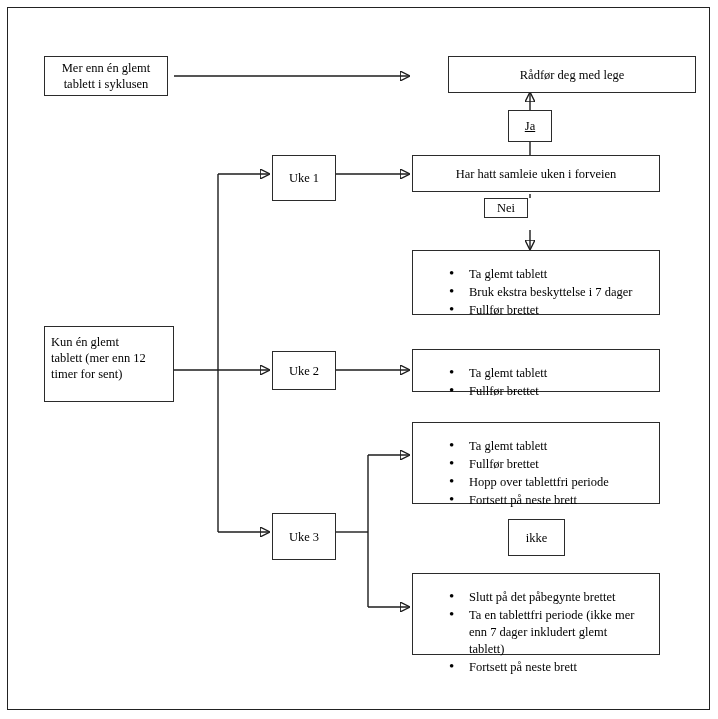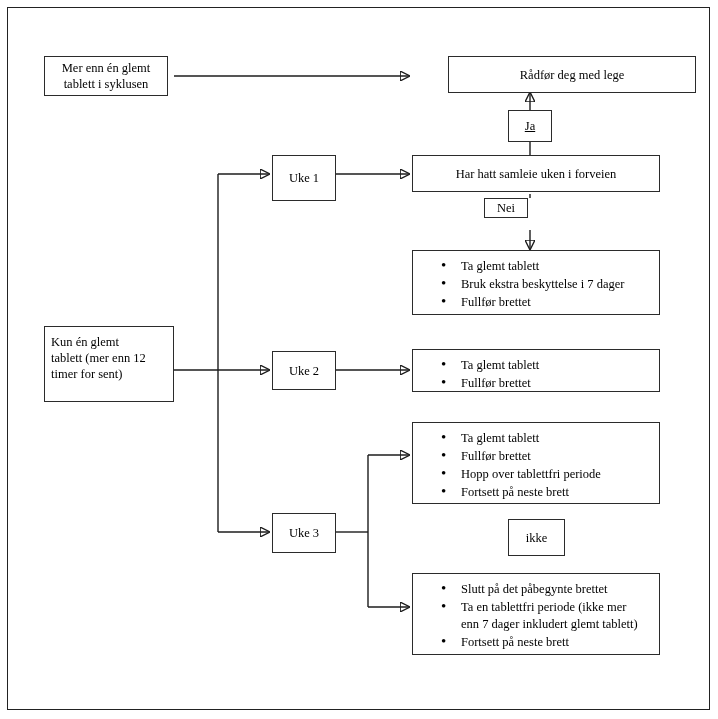--- a/index.html
+++ b/index.html
@@ -53,21 +53,21 @@
     position: absolute;
     box-sizing: border-box;
     border: 1px solid #2b2b2b;
     background: #ffffff;
     color: #000000;
     font-size: 12.5px;
     z-index: 3;
     padding: 7px 6px 6px 4px;
   }
   .bullets ul {
-    margin: 0;
+    margin: 8px;
     padding: 0 0 0 44px;
     list-style: none;
   }
   .bullets li {
     position: relative;
     line-height: 17px;
     margin: 0 0 1px 0;
     white-space: pre-line;
   }
   .bullets li::before {
@@ -186,21 +186,21 @@
 
   <div class="bullets" style="left:412px; top:422px; width:248px; height:82px;">
     <ul>
       <li>Ta glemt tablett</li>
       <li>Fullfør brettet</li>
       <li>Hopp over tablettfri periode</li>
       <li>Fortsett på neste brett</li>
     </ul>
   </div>
 
-  <div class="node center" style="left:272px; top:513px; width:64px; height:40px;">
+  <div class="node center" style="left:272px; top:513px; width:64px; height:47px;">
     <span class="txt">Uke 3</span>
   </div>
 
   <div class="node center small-label" style="left:508px; top:519px; width:57px; height:37px;">
     <span class="txt">ikke</span>
   </div>
 
   <div class="bullets" style="left:412px; top:573px; width:248px; height:82px;">
     <ul>
       <li>Slutt på det påbegynte brettet</li>

